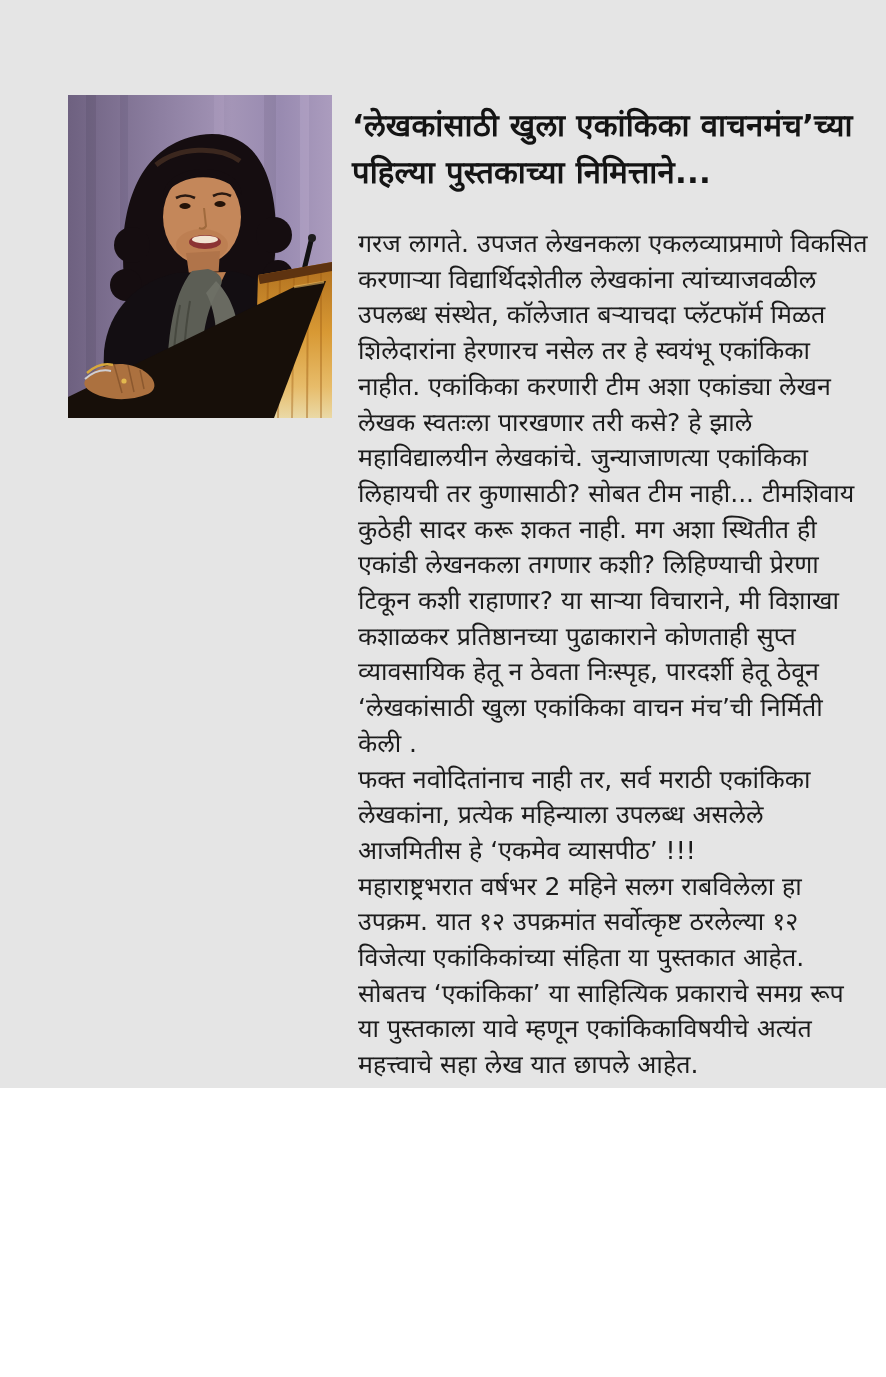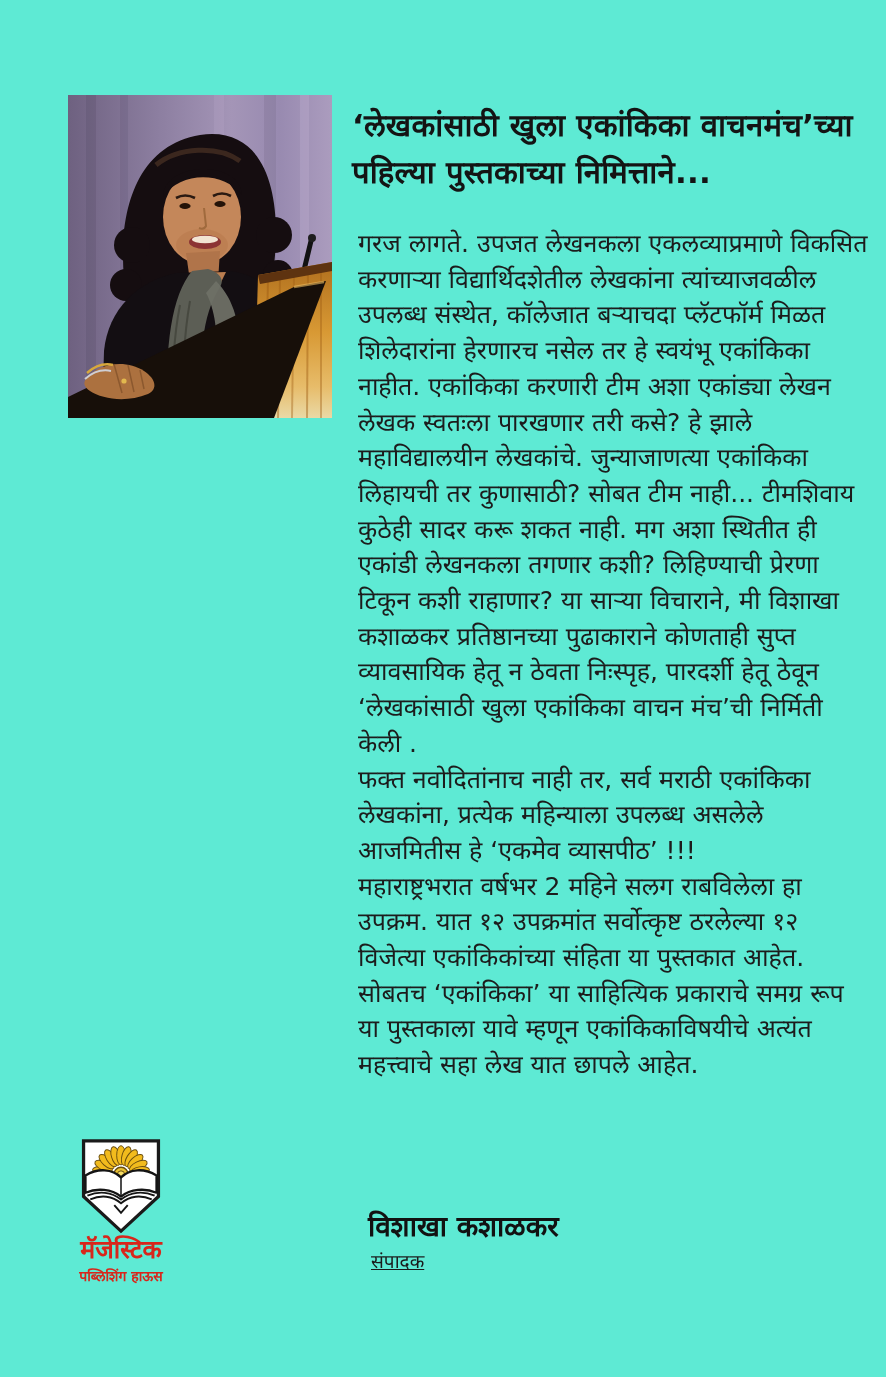--- a/index.html
+++ b/index.html
@@ -1,19 +1,19 @@
 <!DOCTYPE html>
 <html lang="mr"><head>
 <meta charset="utf-8">
 <style>
   html, body { margin:0; padding:0; }
   body { background:#ffffff; }
   .page {
-    position:relative; width:886px; height:1377px;
-    background:#5eead4; overflow:hidden;
+    position:relative; width:886px; height:1088px;
+    background:#e5e5e5; overflow:hidden;
     font-family:"DejaVu Sans", sans-serif;
     color:#1e1e1e;
   }
   .photo {
     position:absolute; left:68px; top:95px; width:264px; height:323px;
   }
   .photo svg { display:block; width:100%; height:100%; }
   .headline {
     position:absolute; left:352px; top:102px;
     font-size:31px; font-weight:bold; line-height:47px;

